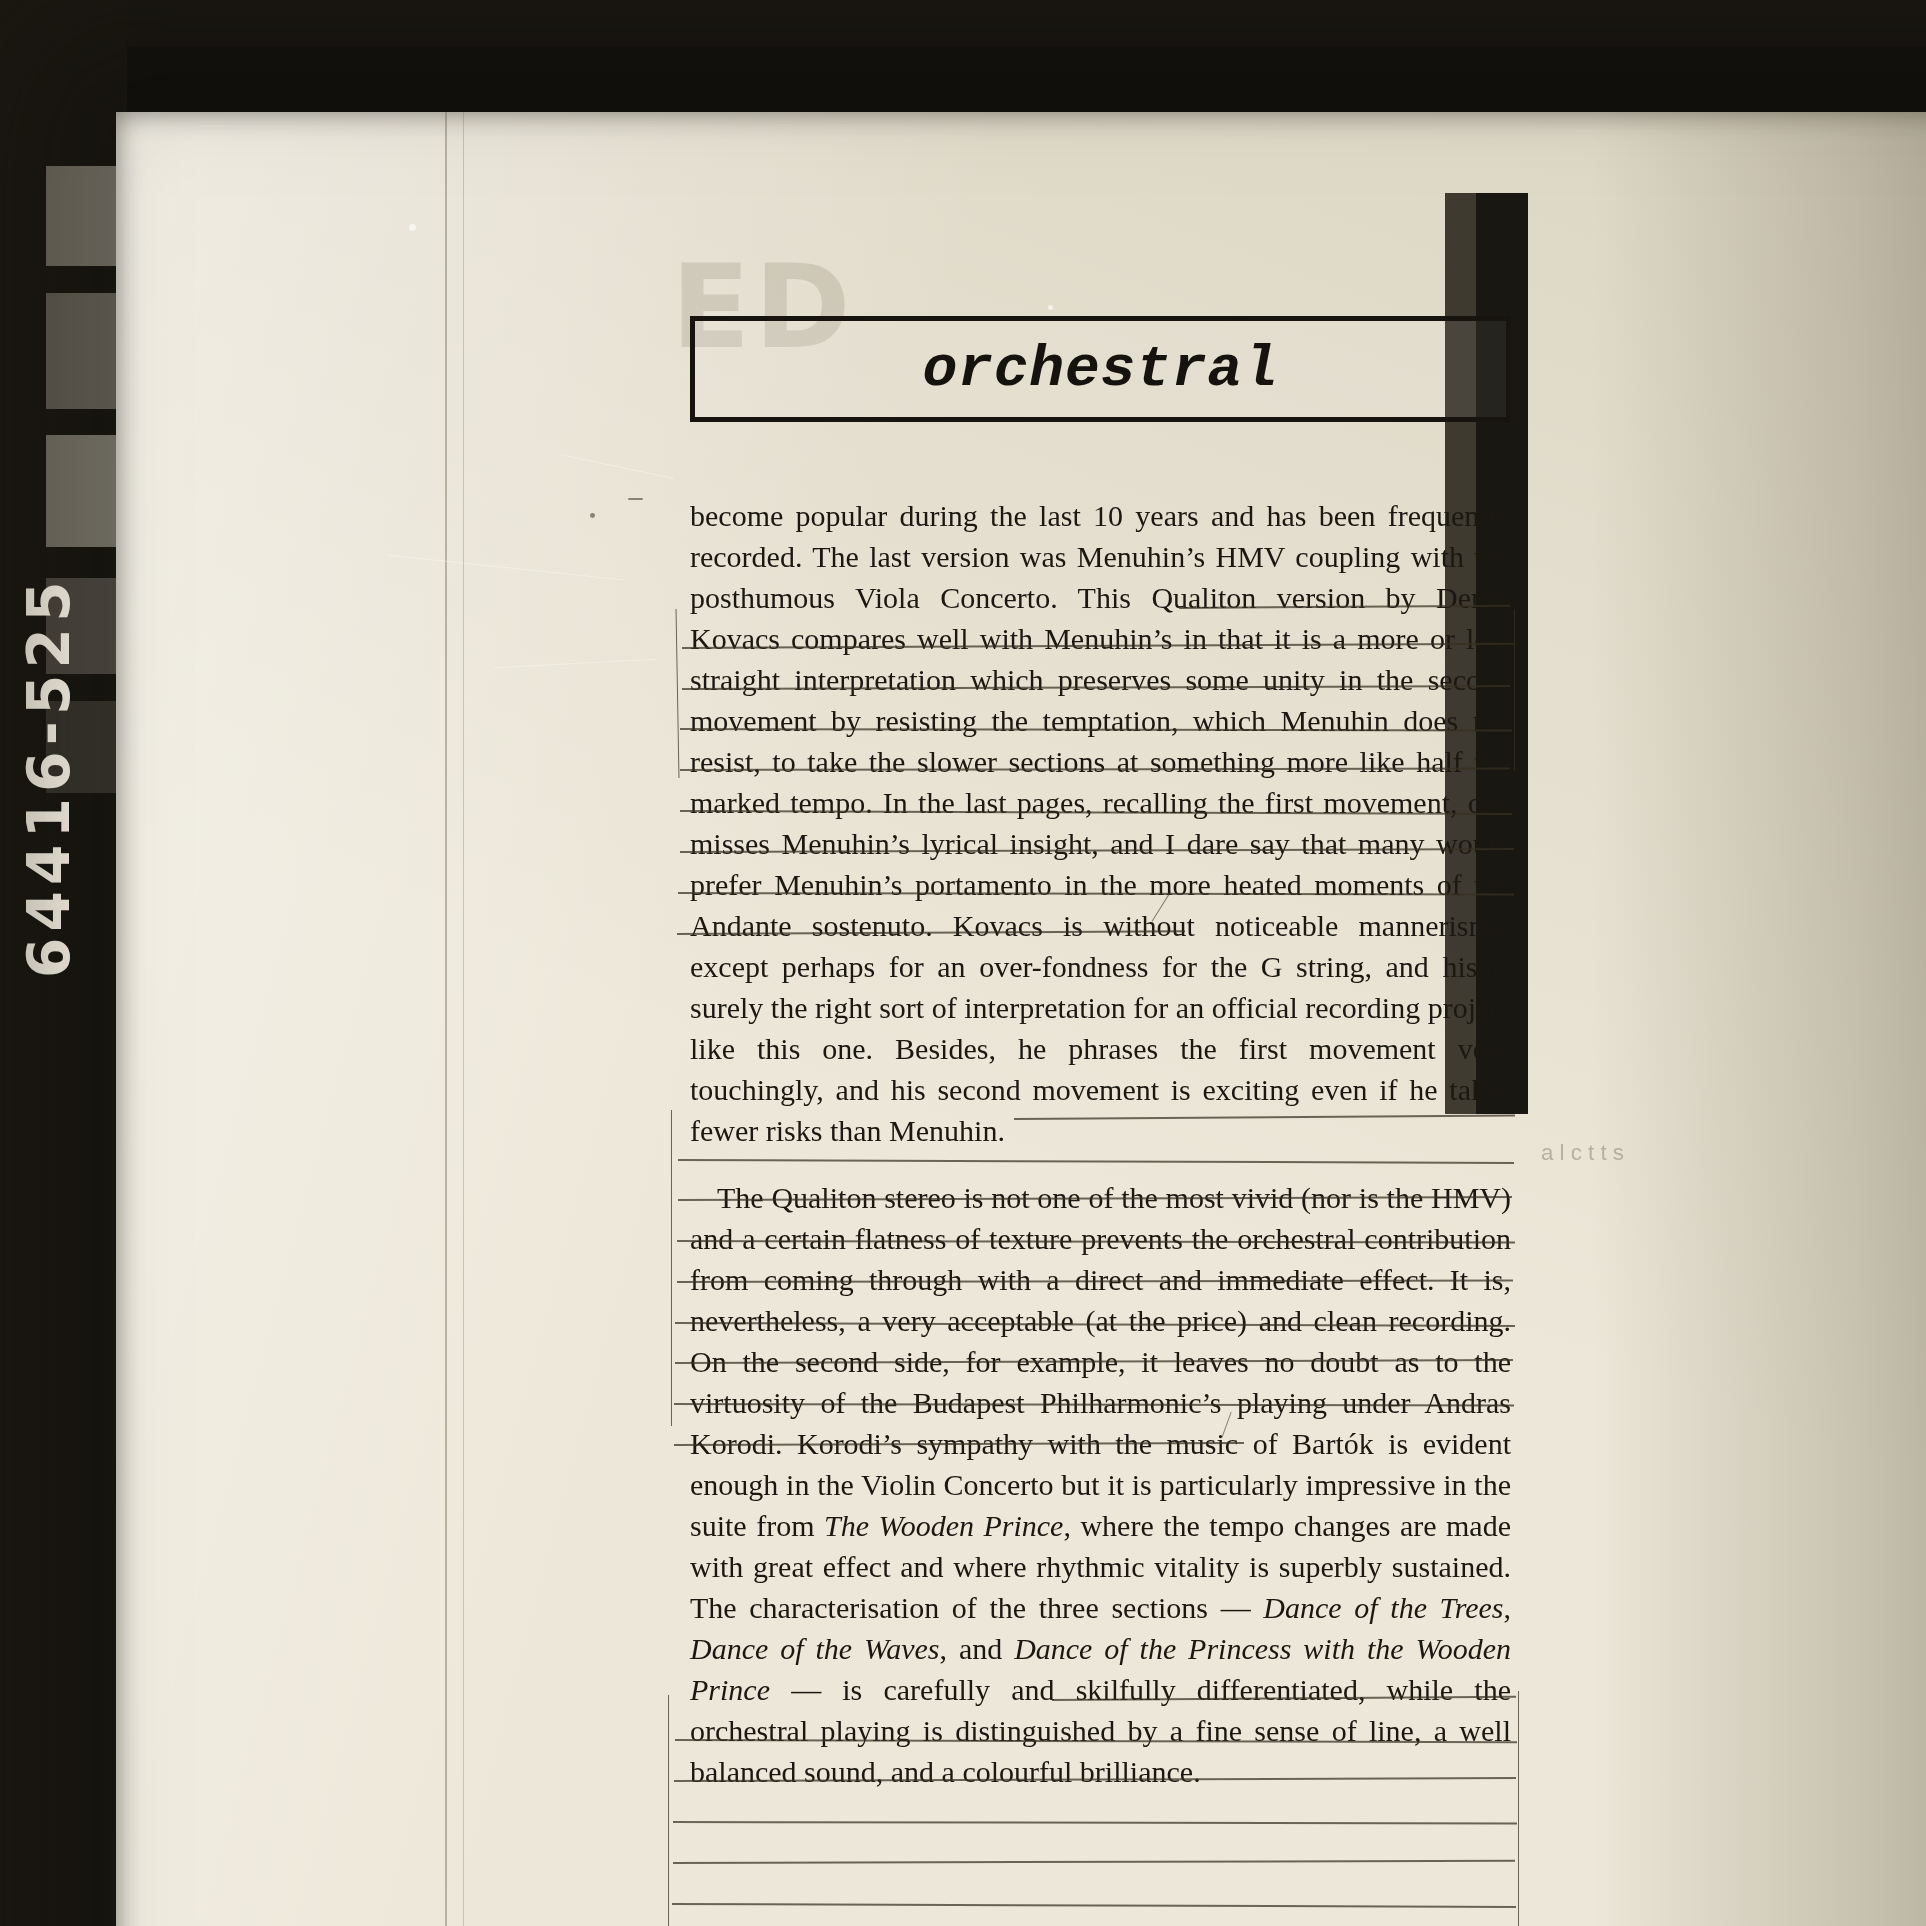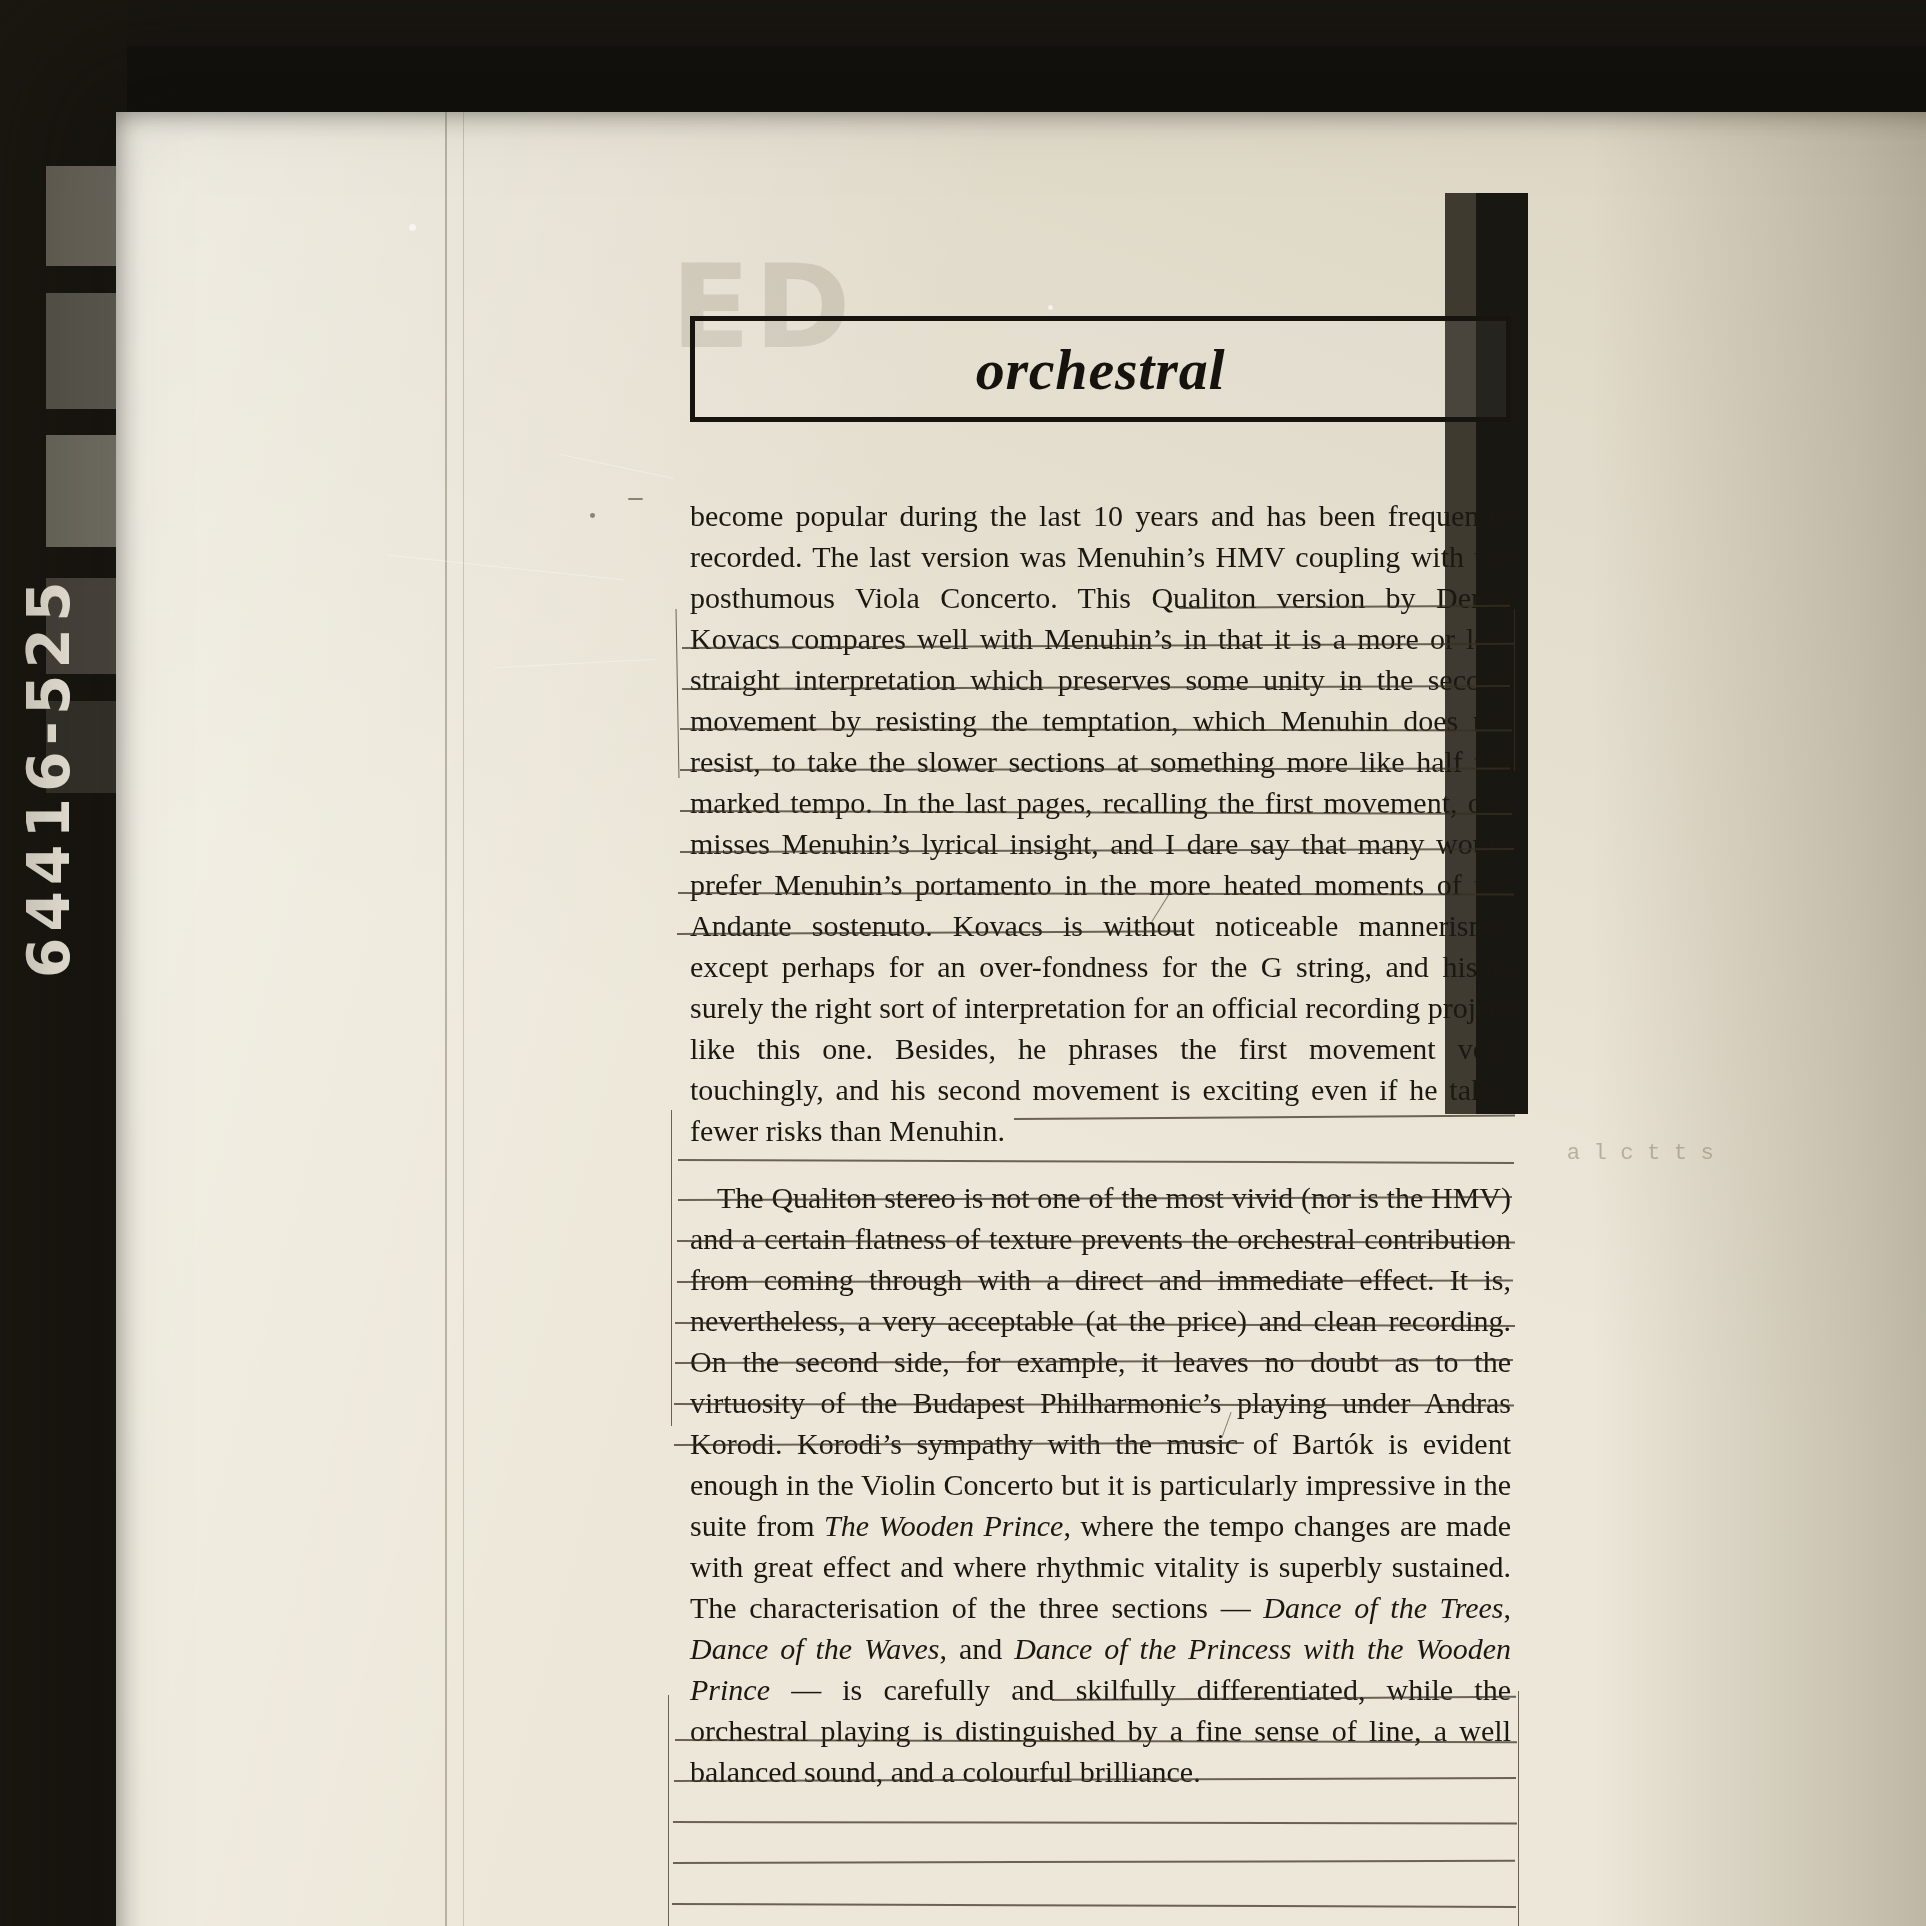--- a/index.html
+++ b/index.html
@@ -111,24 +111,23 @@
   }
   .ghost-col {
     position: absolute;
     left: 1425px;
     top: 1021px;
     width: 173px;
     height: 424px;
     color: #8d8673;
     font-size: 22.3px;
     line-height: 40px;
-    font-family: Liberation Mono, monospace;
+    font-family: Liberation Sans, sans-serif;
     opacity: .55;
     overflow: hidden;
-    text-align: right;
   }
 
   
   .ghost-head {
     position: absolute;
     left: 555px;
     top: 127px;
     font-family: "DejaVu Sans", sans-serif;
     font-weight: 800;
     font-size: 116px;
@@ -147,21 +146,21 @@
   .masthead {
     border: 5.4px solid #17140f;
     height: 96px;
     display: flex;
     align-items: center;
     justify-content: center;
     margin-bottom: 73px;
     background: rgba(255,255,255,.06);
   }
   .masthead-title {
-    font-family: Liberation Serif, serif;
+    font-family: Liberation Mono, monospace;
     font-style: italic;
     font-weight: 700;
     font-size: 58px;
     color: #16130e;
     letter-spacing: 0.8px;
   }
 
   .col p {
     margin: 0 0 0 0;
     color: #1b1812;

